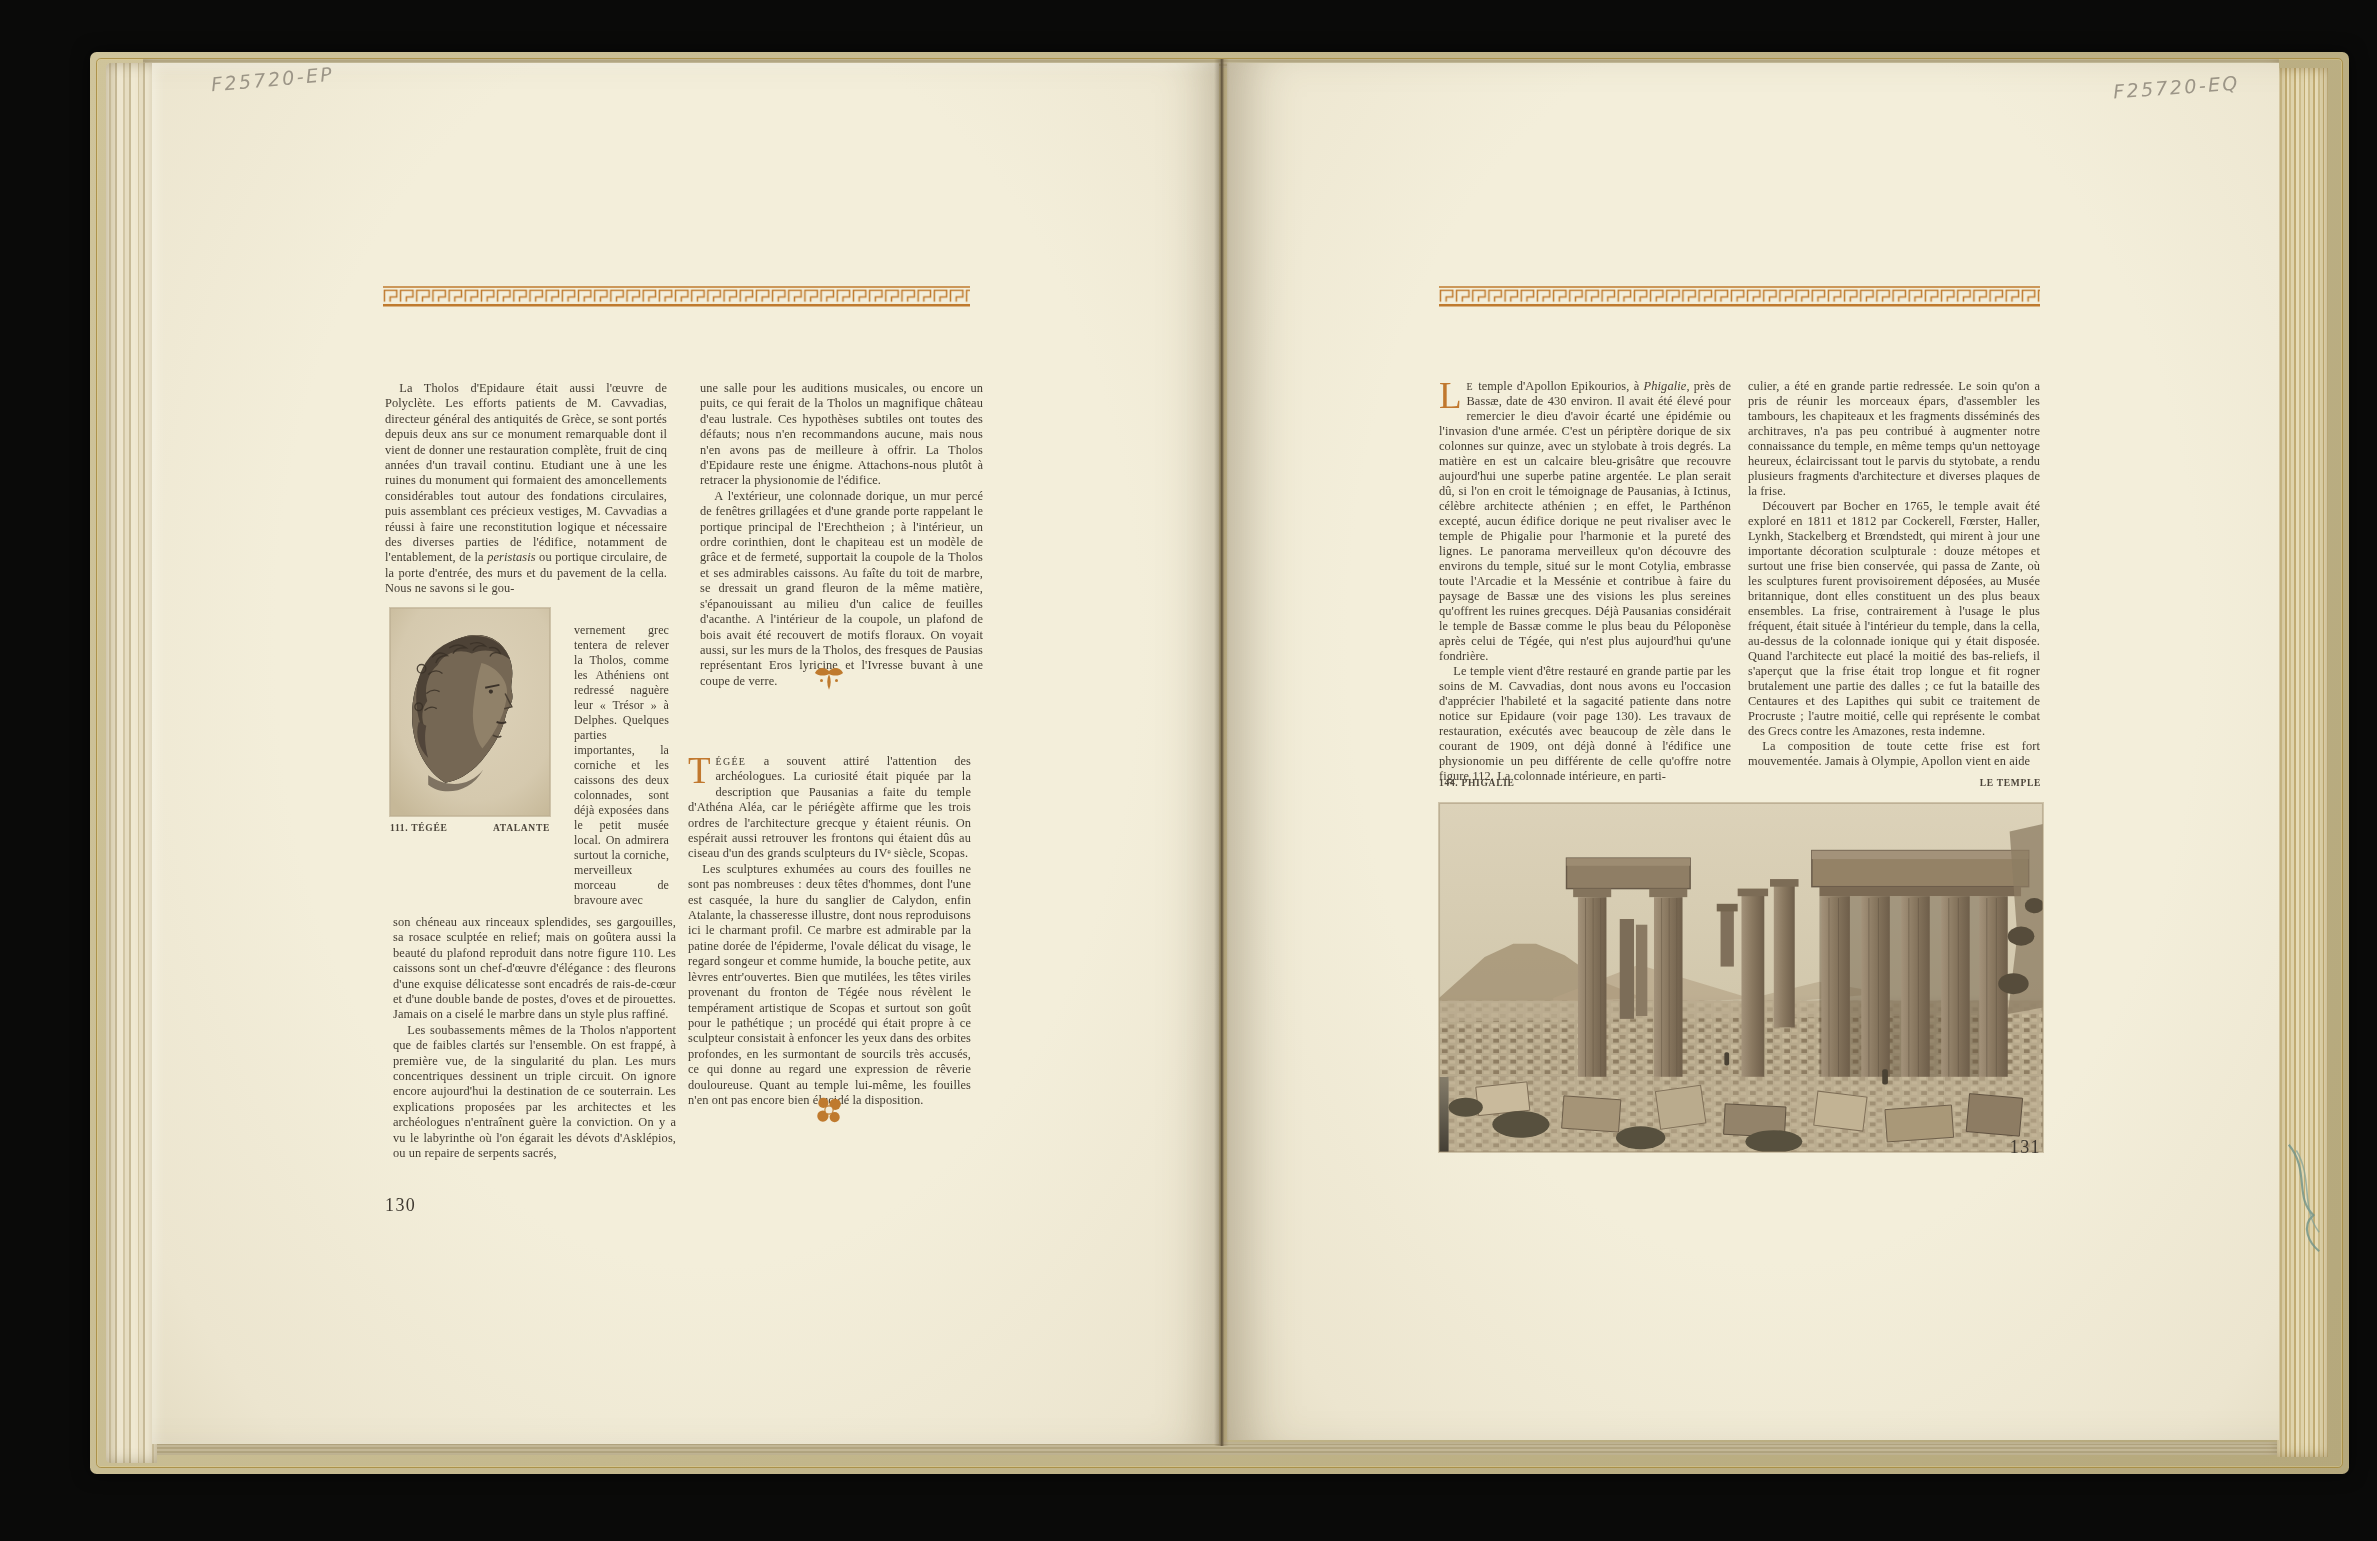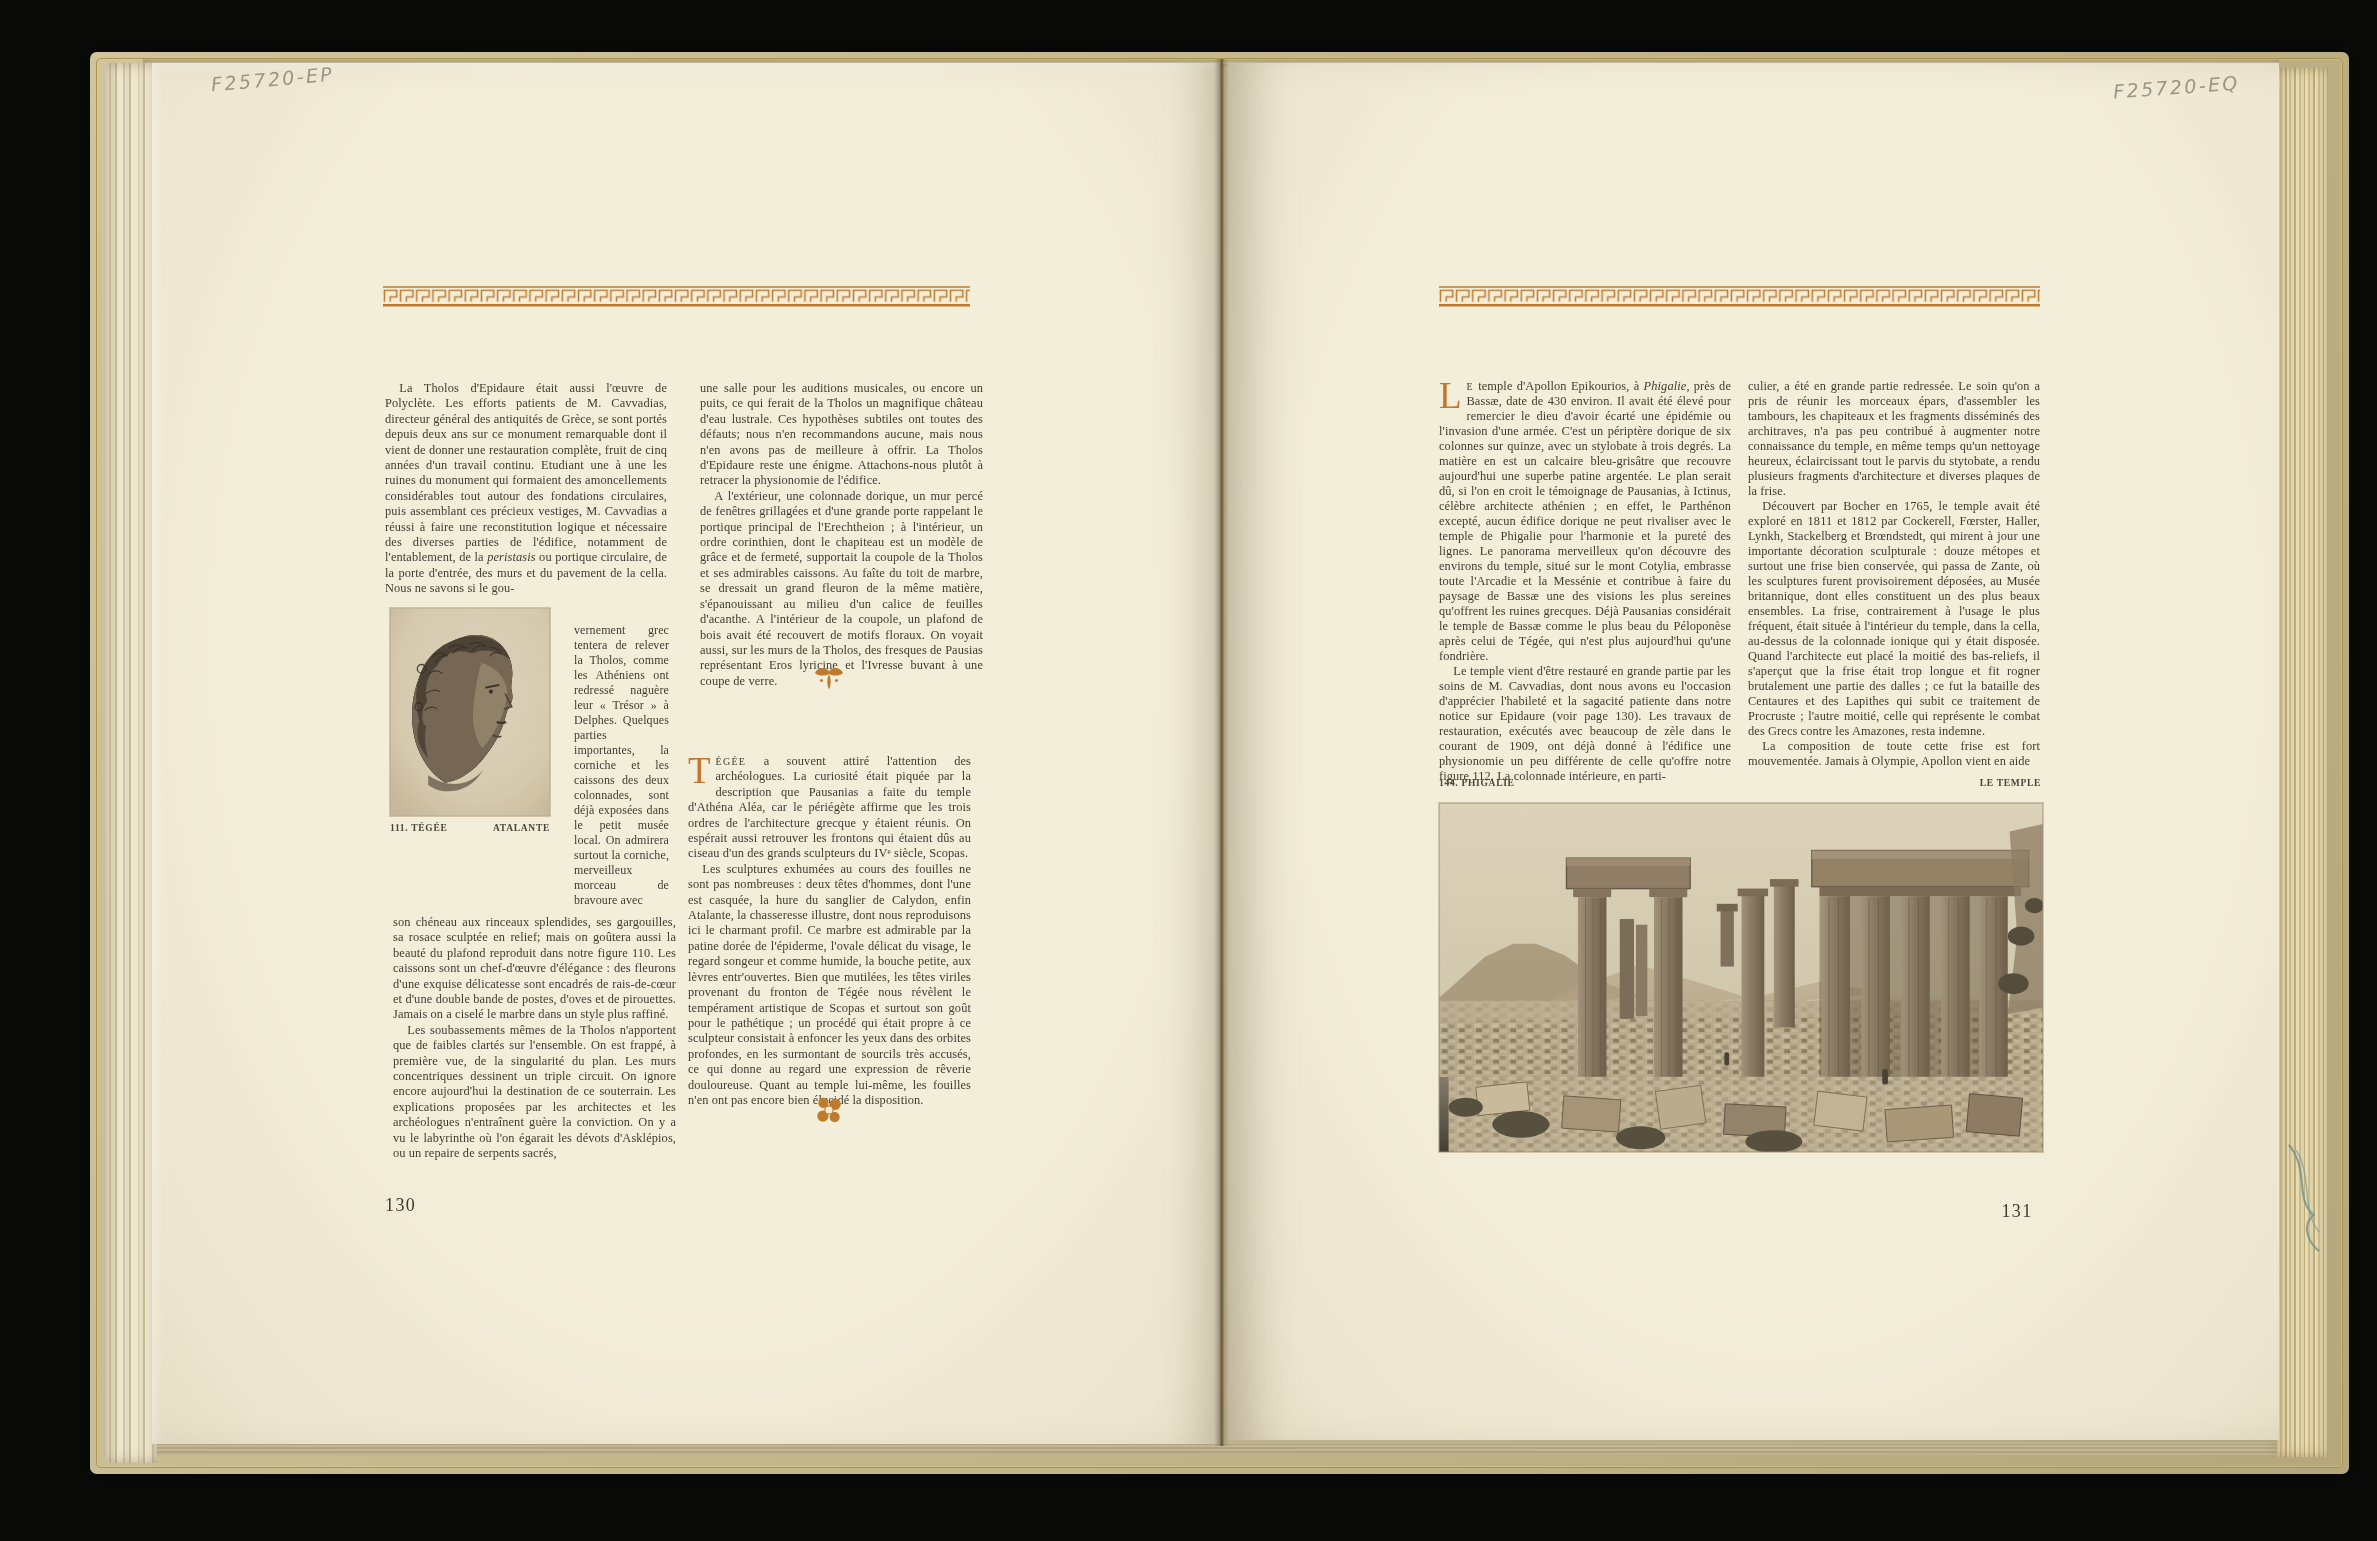--- a/index.html
+++ b/index.html
@@ -317,21 +317,21 @@
 
       <g fill="#4a4234">
         <rect x="300" y="262" width="5" height="14" rx="2"></rect>
         <rect x="466" y="280" width="6" height="16" rx="2"></rect>
       </g>
 
       <rect width="635" height="367" fill="none" stroke="#9d8d70" stroke-width="2" opacity=".5"></rect>
     </svg>
   </div>
 
-  <div class="abs pgnum" style="left:1993px;top:1201px;width:48px;text-align:center;">131</div>
+  <div class="abs pgnum" style="left:1993px;top:1137px;width:48px;text-align:right;">131</div>
 
   <div class="abs" style="left:2281px;top:1141px;">
     <svg width="44" height="114" viewBox="0 0 46 120">
       <path d="M8 4 C30 30 14 60 34 78 C20 90 30 108 40 116" fill="none" stroke="#6f9288" stroke-width="2.2" opacity=".8"></path>
       <path d="M16 10 C34 40 20 70 40 96" fill="none" stroke="#7fa096" stroke-width="1.6" opacity=".7"></path>
     </svg>
   </div>
 
 </div>
 

